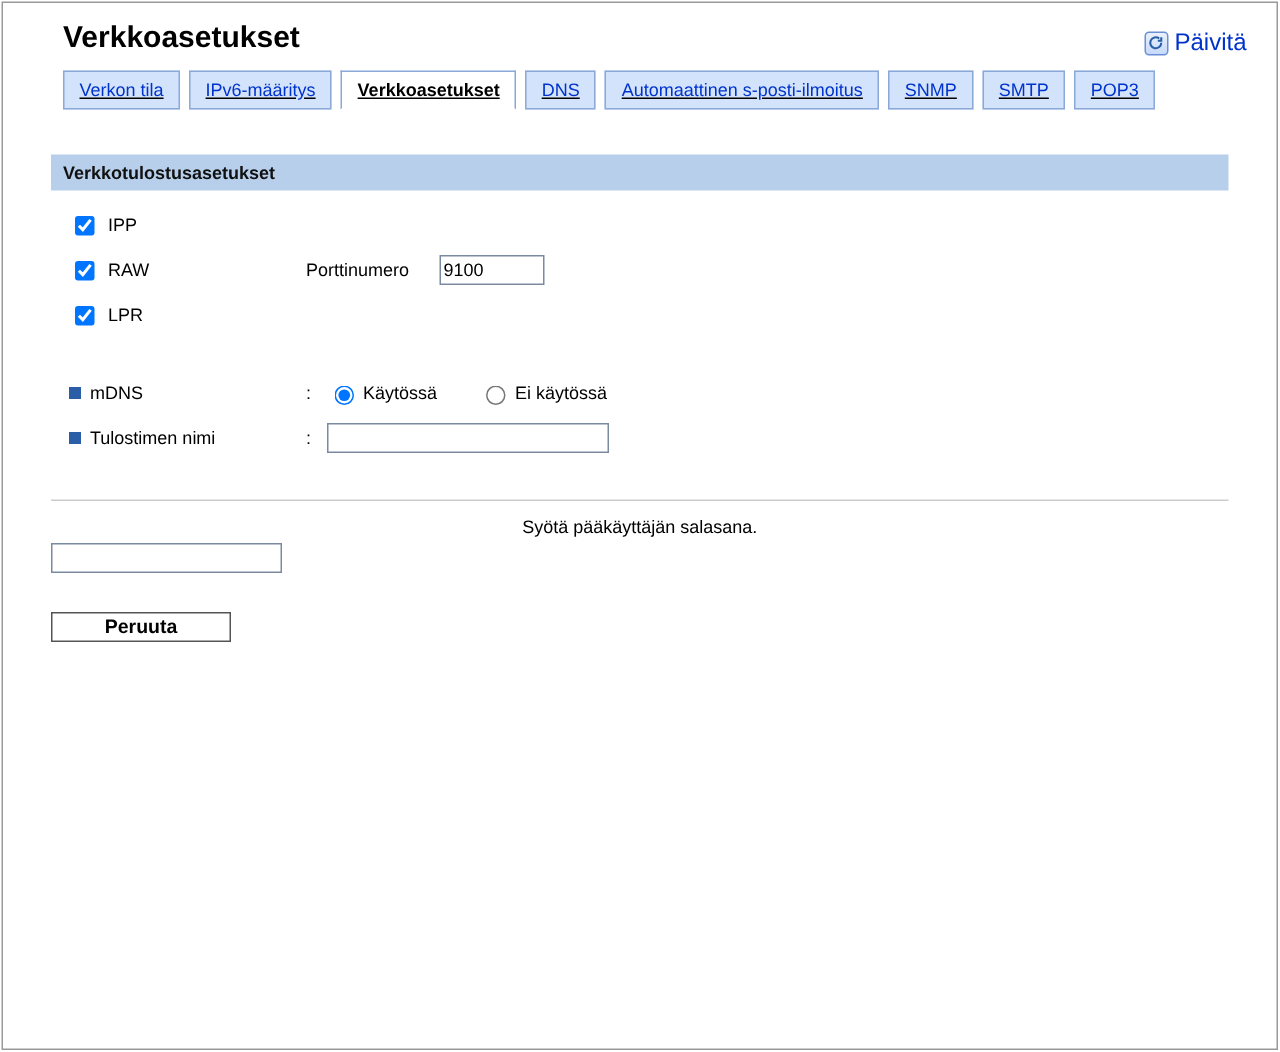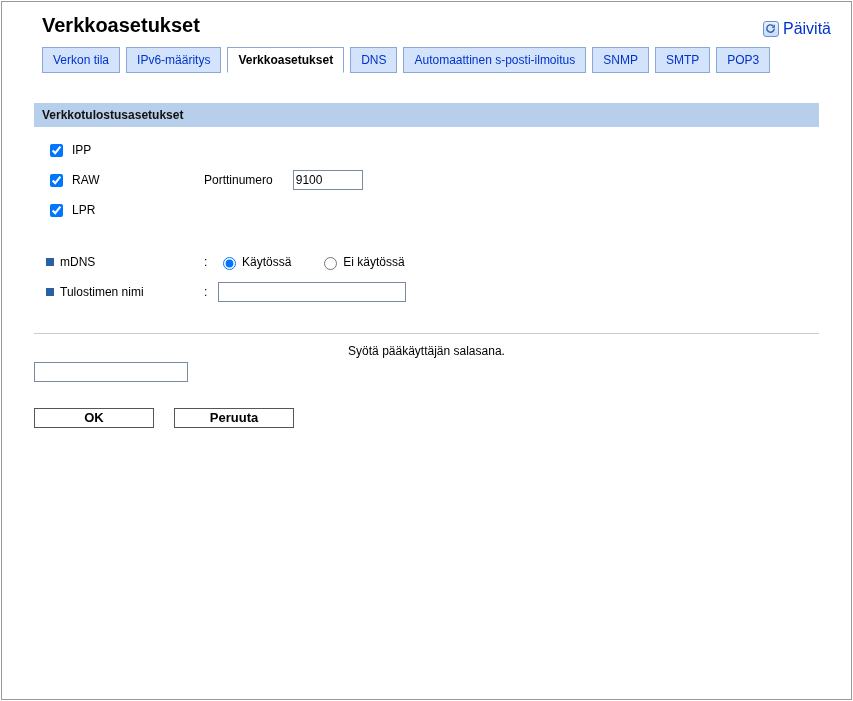--- a/index.html
+++ b/index.html
@@ -45,20 +45,21 @@
     background: linear-gradient(#eaf1fb,#c7dafb);
     display: flex;
     align-items: center;
     justify-content: center;
   }
   .refresh-icon svg { width: 11px; height: 11px; }
   .tabs {
     display: flex;
     gap: 6px;
     padding: 0 0 0 40px;
+    text-decoration: underline;
   }
   .tab {
     border: 1px solid #8aa8d8;
     background: #d3e3fb;
     color: #0033cc;
     padding: 5px 10px;
     font-size: 12px;
     cursor: pointer;
     white-space: nowrap;
   }
@@ -233,19 +234,18 @@
       </div>
 
     </div>
 
     <div class="divider"></div>
 
     <div class="pwd-label">Syötä pääkäyttäjän salasana.</div>
     <input type="password" style="width: 154px;" value="">
 
     <div class="buttons">
-      <div class="btn">OK</div>
       <div class="btn">Peruuta</div>
     </div>
 
   </div>
 
 </div>
 
 </body></html>

